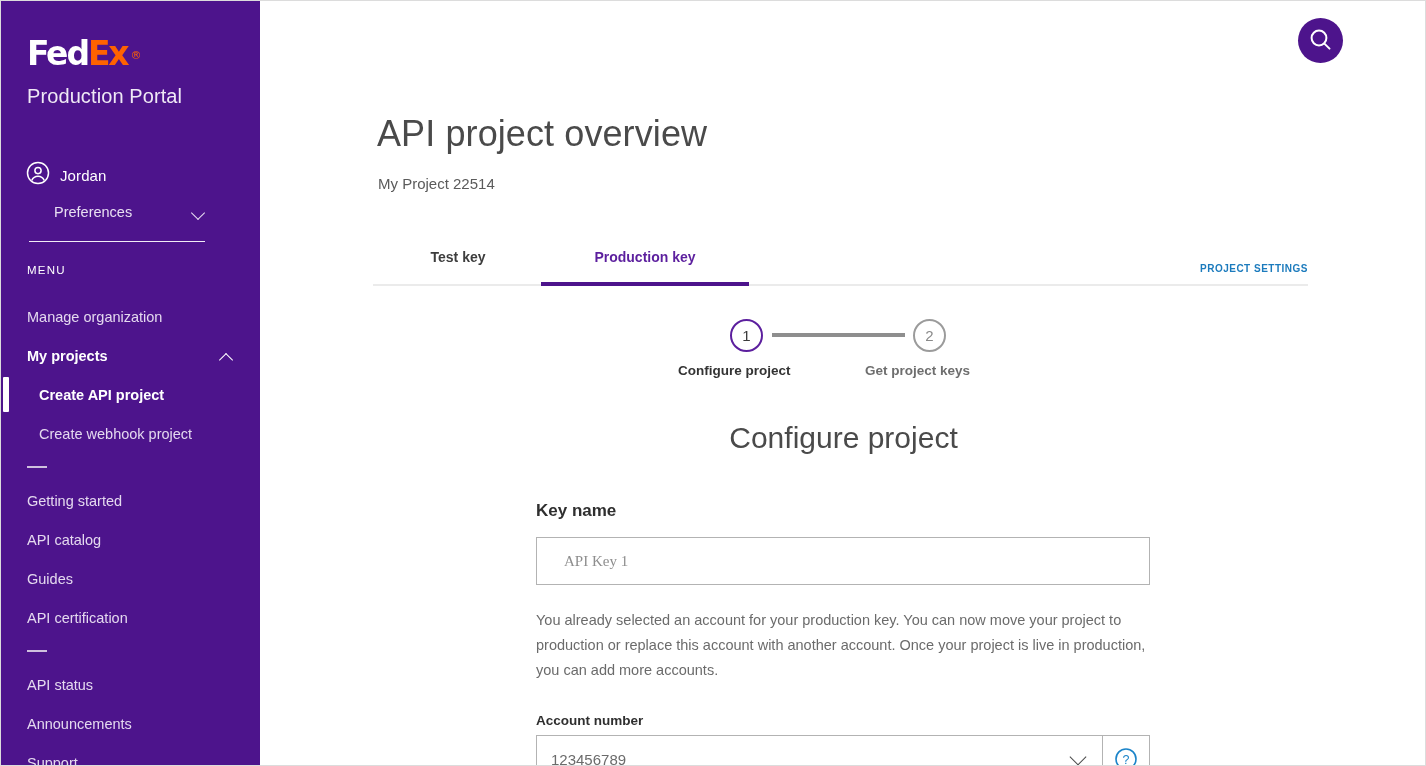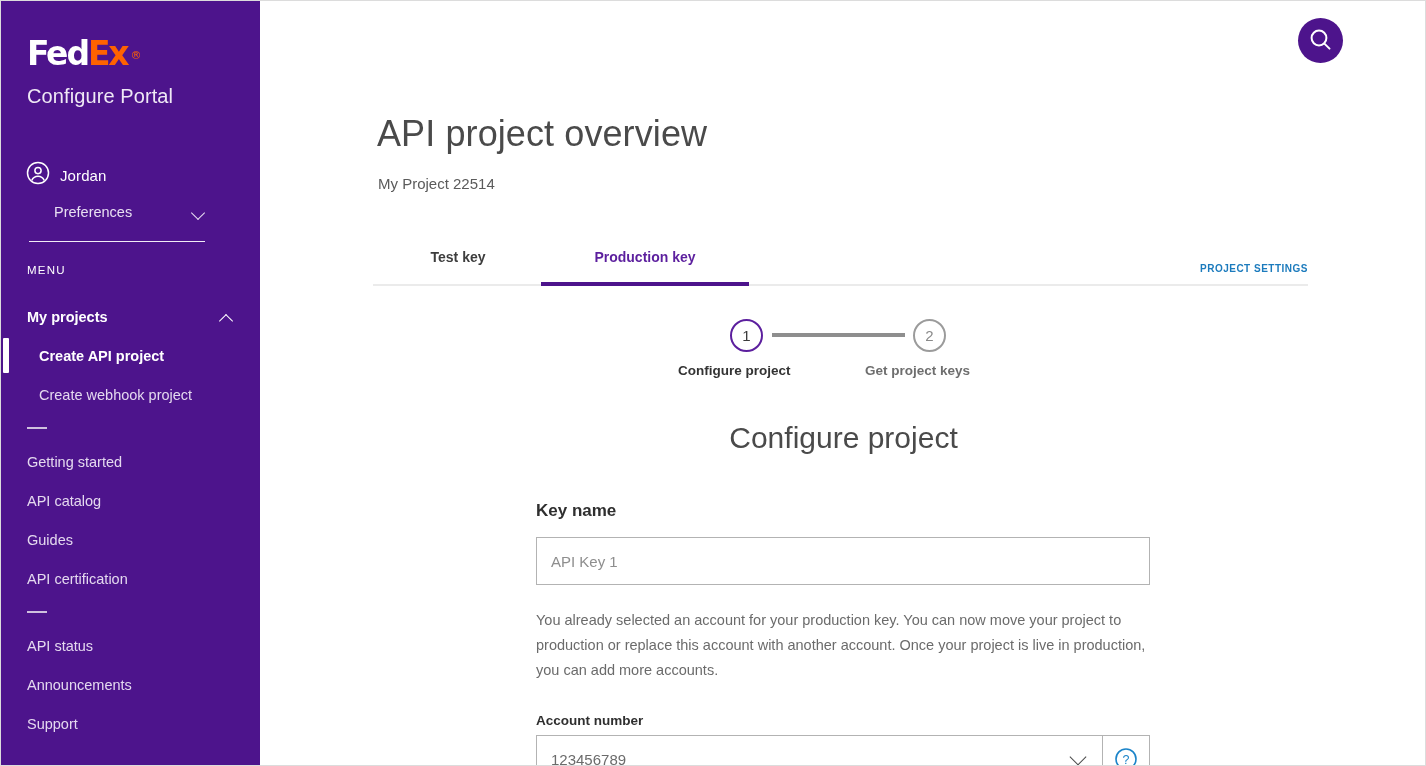--- a/index.html
+++ b/index.html
@@ -340,24 +340,24 @@
     font-weight: bold;
     color: #2f2f2f;
     margin-bottom: 16px;
   }
   .text-input {
     box-sizing: border-box;
     width: 614px;
     height: 48px;
     border: 1px solid #b3b3b3;
     background: #ffffff;
-    font-family: Liberation Sans, sans-serif;
+    font-family: Liberation Serif, serif;
     font-size: 15px;
     color: #6b6b6b;
-    padding: 0 14px;
+    padding: 0 27px;
     outline: none;
   }
   .text-input::placeholder { color: #8e8e8e; }
 
   .helper-text {
     margin-top: 23px;
     width: 614px;
     font-size: 14.5px;
     line-height: 25px;
     color: #6b6b6b;
@@ -425,21 +425,21 @@
 <div id="page">
 
   <div id="sidebar">
 
     <div class="logo-wrap">
       <div class="logo-text">
         <span class="logo-fed">Fed</span><span class="logo-ex">Ex</span><span class="logo-reg">®</span>
       </div>
     </div>
 
-    <div class="portal-title">Configure Portal</div>
+    <div class="portal-title">Production Portal</div>
 
     <div class="user-row">
       <span>
         <svg width="24" height="24" viewBox="0 0 24 24" fill="none">
           <circle cx="12" cy="12" r="10.5" stroke="#ffffff" stroke-width="1.5"></circle>
           <circle cx="12" cy="9.6" r="3.1" stroke="#ffffff" stroke-width="1.5"></circle>
           <path d="M5.8 19.4c1.1-2.6 3.4-4.2 6.2-4.2s5.1 1.6 6.2 4.2" stroke="#ffffff" stroke-width="1.5" fill="none"></path>
         </svg>
       </span>
       <span class="user-name">Jordan</span>
@@ -448,20 +448,23 @@
     <div class="prefs-row">
       <span class="prefs-label">Preferences</span>
       <span class="chev"></span>
     </div>
 
     <div class="sidebar-hr"></div>
 
     <div class="menu-heading">MENU</div>
 
     <div class="nav">
+      <div class="nav-item">
+        <span>Manage organization</span>
+      </div>
 
       <div class="nav-item bold">
         <span>My projects</span>
         <span class="chev up"></span>
       </div>
 
       <div class="nav-item sub active active-bar">
         <span>Create API project</span>
       </div>
 

